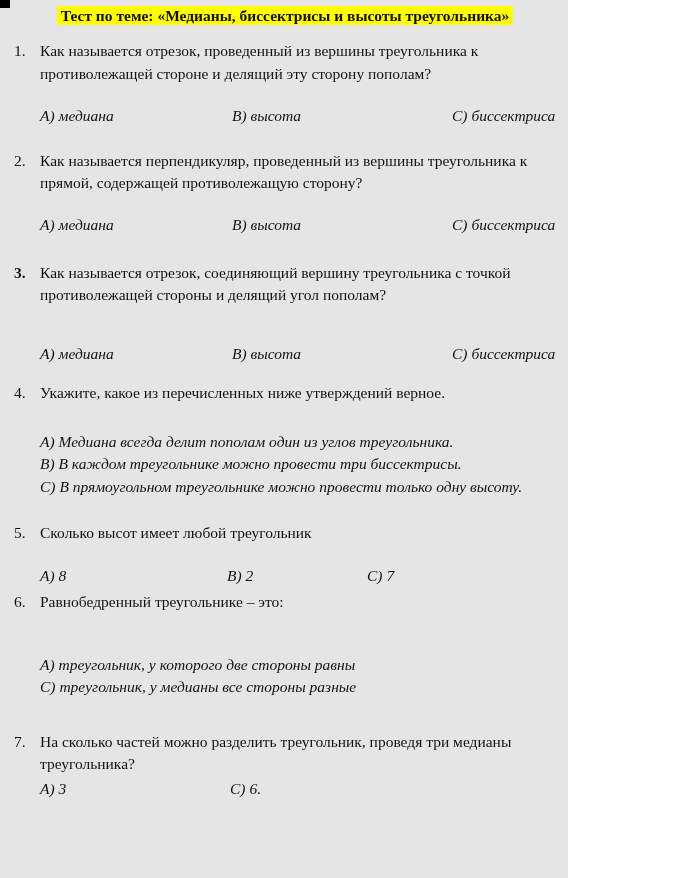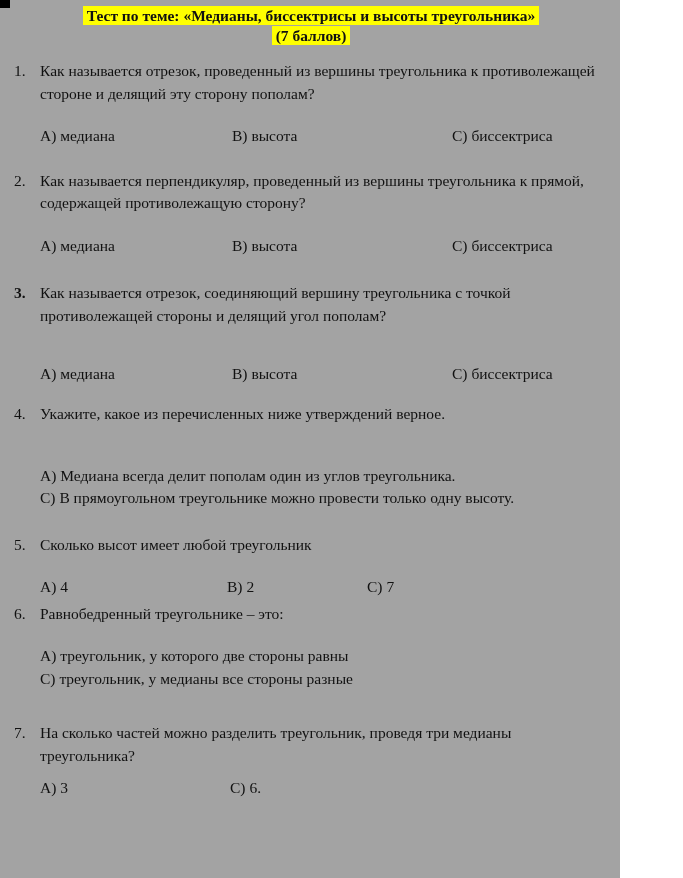--- a/index.html
+++ b/index.html
@@ -1,19 +1,19 @@
 <!DOCTYPE html>
 <html><head>
 <meta charset="utf-8">
 <style>
   html,body { margin:0; padding:0; }
   .page {
-    width: 620px;
+    width: 568px;
     height: 878px;
-    background: #a3a3a3;
+    background: #e5e5e5;
     box-sizing: border-box;
     padding: 6px 12px 0 14px;
     position: relative;
     overflow: hidden;
     font-family: "Liberation Serif", serif;
     font-size: 15.5px;
     line-height: 1.45;
     color: #111111;
   }
   .corner-mark {
@@ -27,57 +27,54 @@
     background: #ffff00;
     font-weight: bold;
     padding: 1px 4px;
   }
   .q { margin-top: 14px; }
   .q-line { display: flex; }
   .q-num { flex: 0 0 26px; width: 26px; }
   .q-num.bold { font-weight: bold; }
   .q-body { flex: 1; }
 
-  .opts { margin-left: 26px; margin-top: 20px; display: flex; }
+  .opts { margin-left: 26px; margin-top: 20px; display: flex; font-style: italic; }
   .opts .opt { display: block; }
   .opts .o1 { width: 192px; flex: 0 0 192px; }
   .opts .o2 { width: 220px; flex: 0 0 220px; }
 
   .opts.opts-q5 .o1 { width: 187px; flex-basis: 187px; }
   .opts.opts-q5 .o2 { width: 140px; flex-basis: 140px; }
 
   .opts.opts-q7 .o1 { width: 190px; flex-basis: 190px; }
   .opts.opts-q7 .o2 { width: 165px; flex-basis: 165px; }
 
   .opts.stack { display: block; }
   .opts.stack .opt { width: auto; }
 
   
   .q2 { margin-top: 22px; }
   .q3 { margin-top: 25px; }
   .q3 .opts { margin-top: 36px; }
   .q4 { margin-top: 17px; }
-  .q4 .opts { margin-top: 40px; }
+  .q4 .opts { margin-top: 26px; }
   .q5 { margin-top: 24px; }
   .q6 { margin-top: 4px; }
-  .q6 .opts { margin-top: 20px; }
+  .q6 .opts { margin-top: 40px; }
   .q7 { margin-top: 32px; }
-  .q7 .opts { margin-top: 10px; }
+  .q7 .opts { margin-top: 2px; }
 </style>
 </head>
 <body>
 
 <div class="page">
   <div class="corner-mark"></div>
 
   <div class="hl-line">
     <span class="hl">Тест по теме: «Медианы, биссектрисы и высоты треугольника»</span>
-  </div>
-  <div class="hl-line">
-    <span class="hl">(7 баллов)</span>
   </div>
 
   <div class="q q1">
     <div class="q-line">
       <span class="q-num">1.</span>
       <span class="q-body">Как называется отрезок, проведенный из вершины треугольника к противолежащей стороне и делящий эту сторону пополам?</span>
     </div>
     <div class="opts">
       <span class="opt o1">А) медиана</span>
       <span class="opt o2">В) высота</span>
@@ -109,31 +106,32 @@
     </div>
   </div>
 
   <div class="q q4">
     <div class="q-line">
       <span class="q-num">4.</span>
       <span class="q-body">Укажите, какое из перечисленных ниже утверждений верное.</span>
     </div>
     <div class="opts stack">
       <span class="opt">А) Медиана всегда делит пополам один из углов треугольника.</span>
+      <span class="opt">В) В каждом треугольнике можно провести три биссектрисы.</span>
       <span class="opt">С) В прямоугольном треугольнике можно провести только одну высоту.</span>
     </div>
   </div>
 
   <div class="q q5">
     <div class="q-line">
       <span class="q-num">5.</span>
       <span class="q-body">Сколько высот имеет любой треугольник</span>
     </div>
     <div class="opts opts-q5">
-      <span class="opt o1">А) 4</span>
+      <span class="opt o1">А) 8</span>
       <span class="opt o2">В) 2</span>
       <span class="opt o3">С) 7</span>
     </div>
   </div>
 
   <div class="q q6">
     <div class="q-line">
       <span class="q-num">6.</span>
       <span class="q-body">Равнобедренный треугольнике – это:</span>
     </div>

